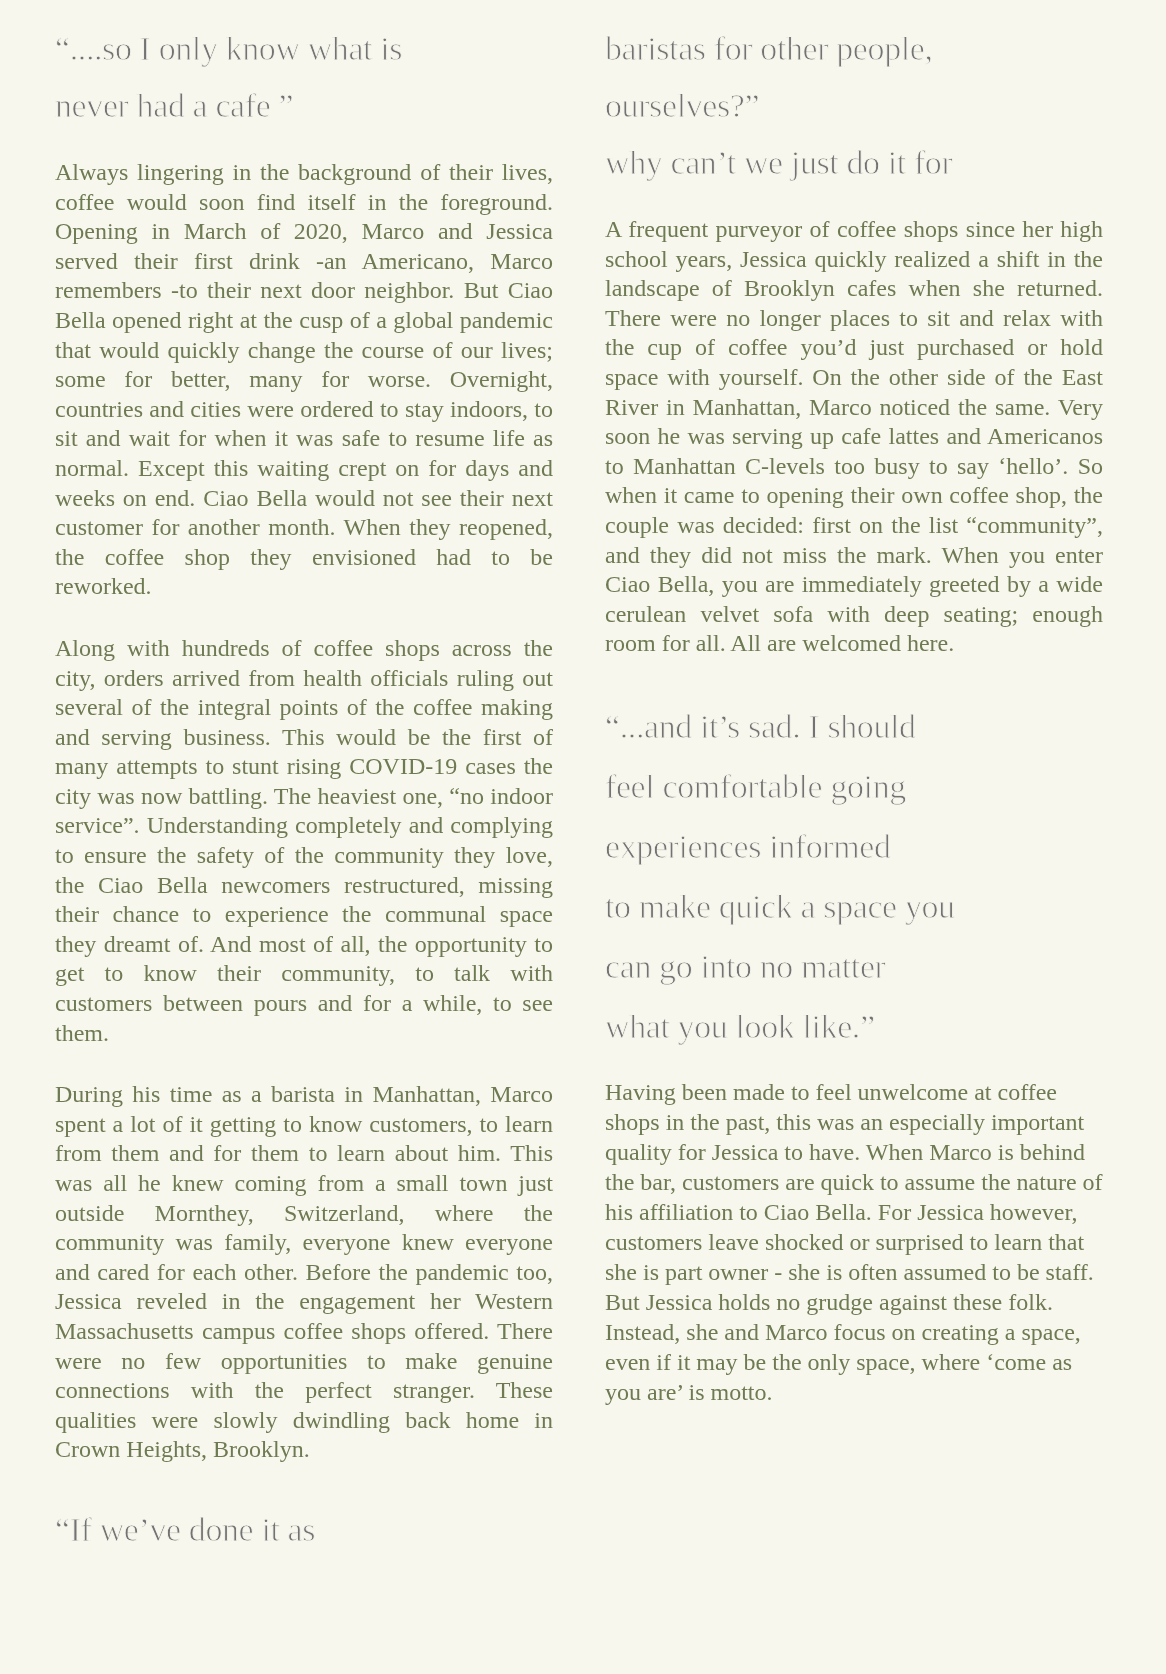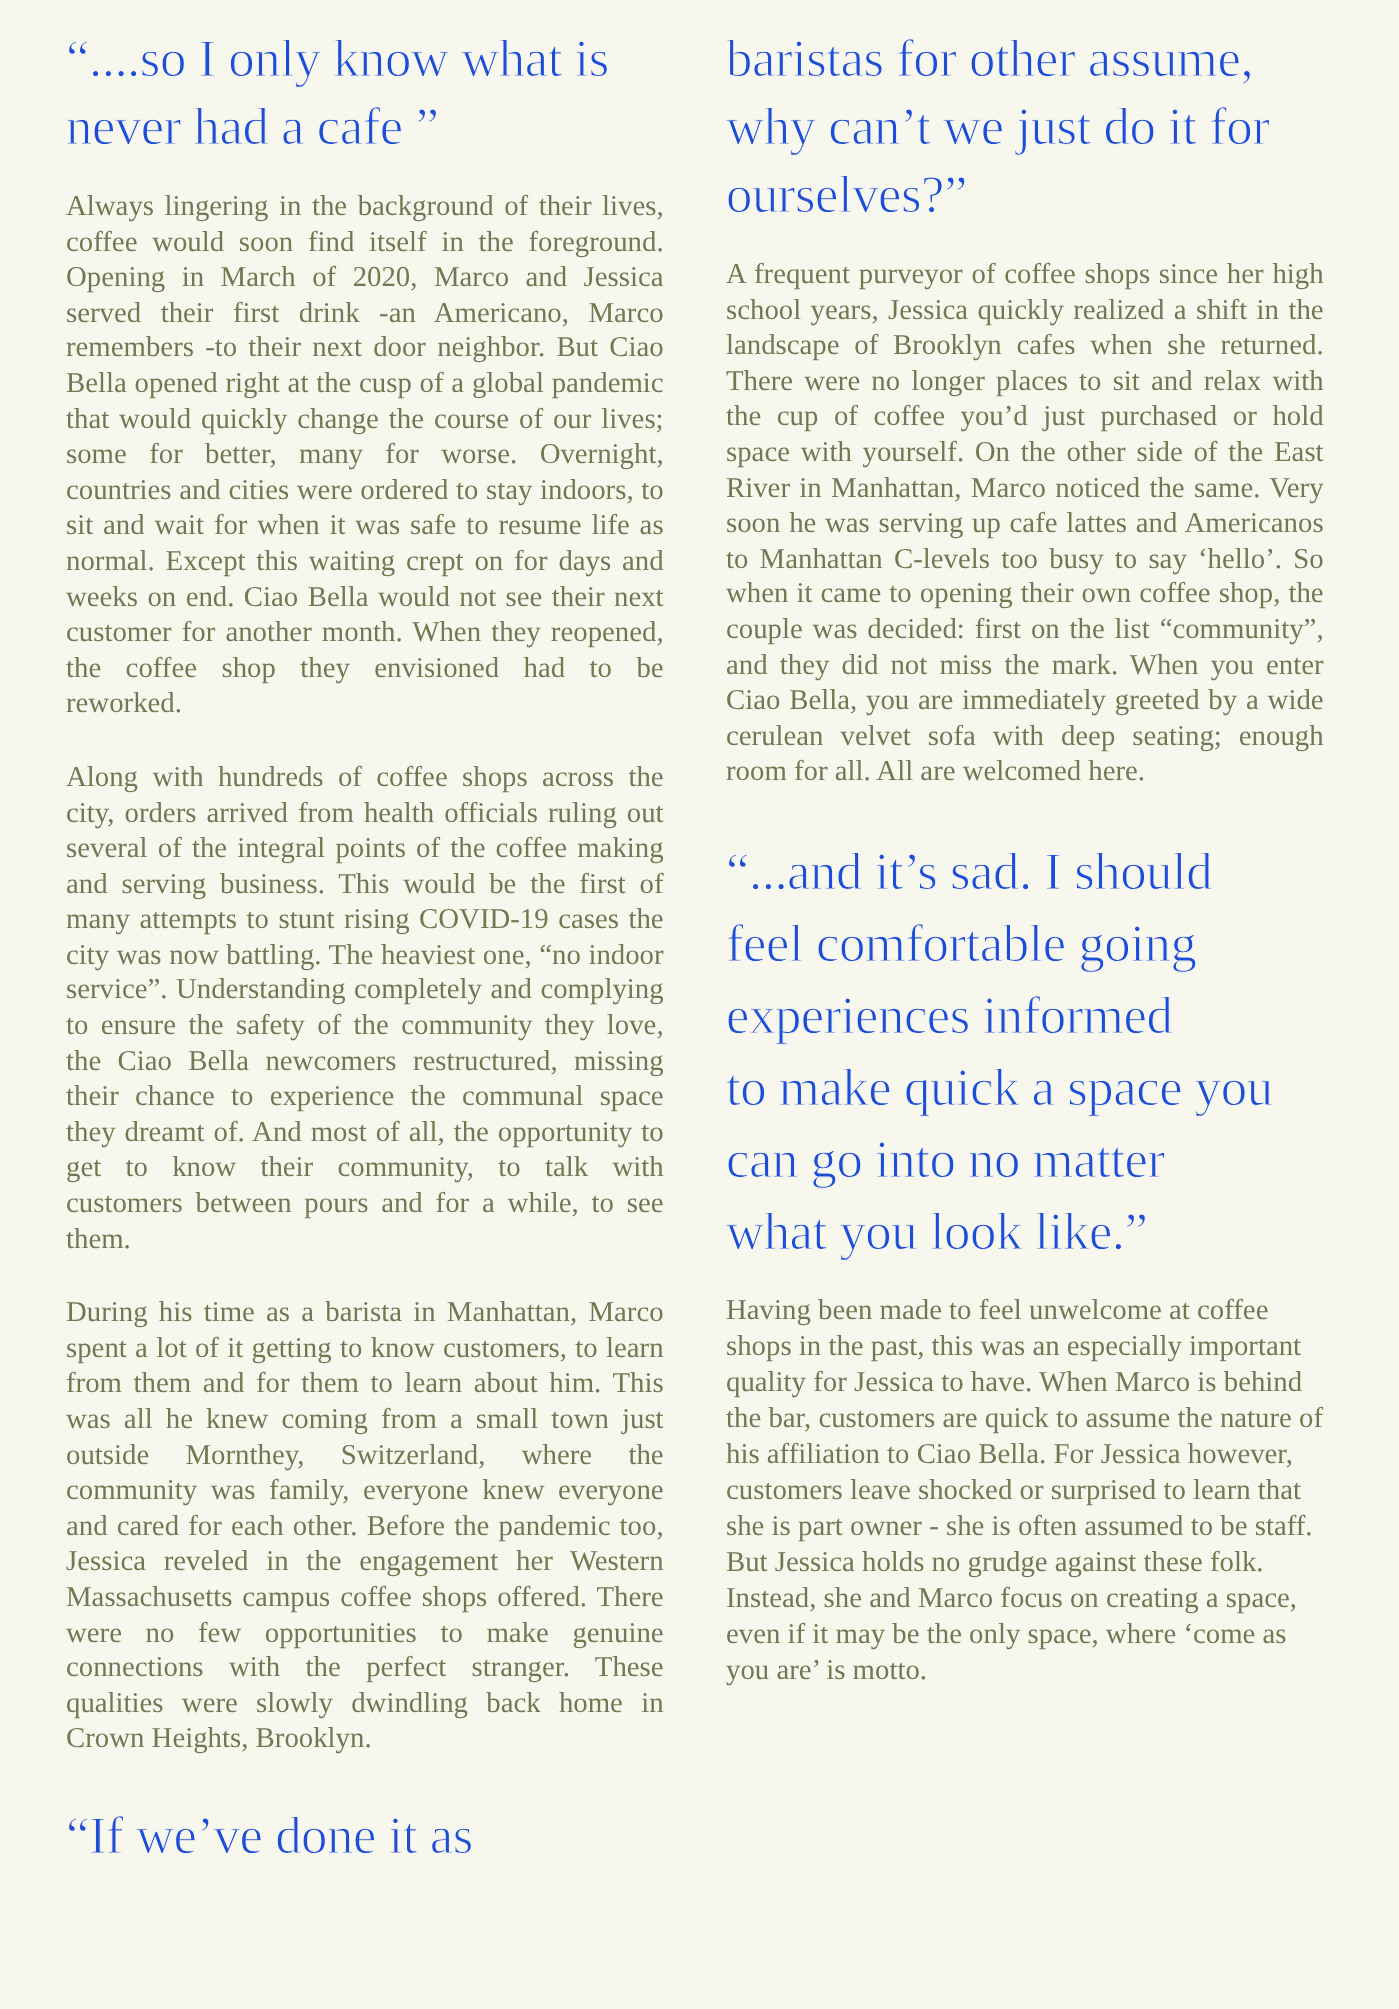--- a/index.html
+++ b/index.html
@@ -18,22 +18,22 @@
     gap: 52px;
     overflow: hidden;
     font-family: "Liberation Serif", "DejaVu Serif", serif;
   }
   .col {
     width: 498px;
     flex: 0 0 498px;
   }
   .pull-quote {
     margin: 0;
-    color: #1d4ed8;
-    font-size: 44px;
+    color: #737373;
+    font-size: 34px;
     font-weight: 400;
     line-height: 57px;
     letter-spacing: -0.4px;
     -webkit-text-stroke: 0.9px #f8f7ee;
   }
   .pull-quote .q-line {
     white-space: nowrap;
   }
   .quote-mid {
     line-height: 60px;
@@ -81,23 +81,23 @@
 
     <div class="pull-quote quote-bottom">
       <div class="q-line">“If we’ve done it as</div>
     </div>
 
   </div>
 
   <div class="col">
 
     <div class="pull-quote">
-      <div class="q-line">baristas for other assume,</div>
+      <div class="q-line">baristas for other people,</div>
+      <div class="q-line">ourselves?”</div>
       <div class="q-line">why can’t we just do it for</div>
-      <div class="q-line">ourselves?”</div>
     </div>
 
     <p class="body-text first-after-quote">A frequent purveyor of coffee shops since her high school years, Jessica quickly realized a shift in the landscape of Brooklyn cafes when she returned. There were no longer places to sit and relax with the cup of coffee you’d just purchased or hold space with yourself. On the other side of the East River in Manhattan, Marco noticed the same. Very soon he was serving up cafe lattes and Americanos to Manhattan C-levels too busy to say ‘hello’. So when it came to opening their own coffee shop, the couple was decided: first on the list “community”, and they did not miss the mark. When you enter Ciao Bella, you are immediately greeted by a wide cerulean velvet sofa with deep seating; enough room for all. All are welcomed here.</p>
 
     <div class="pull-quote quote-mid">
       <div class="q-line">“...and it’s sad. I should</div>
       <div class="q-line">feel comfortable going</div>
       <div class="q-line">experiences informed</div>
       <div class="q-line">to make quick a space you</div>
       <div class="q-line">can go into no matter</div>

